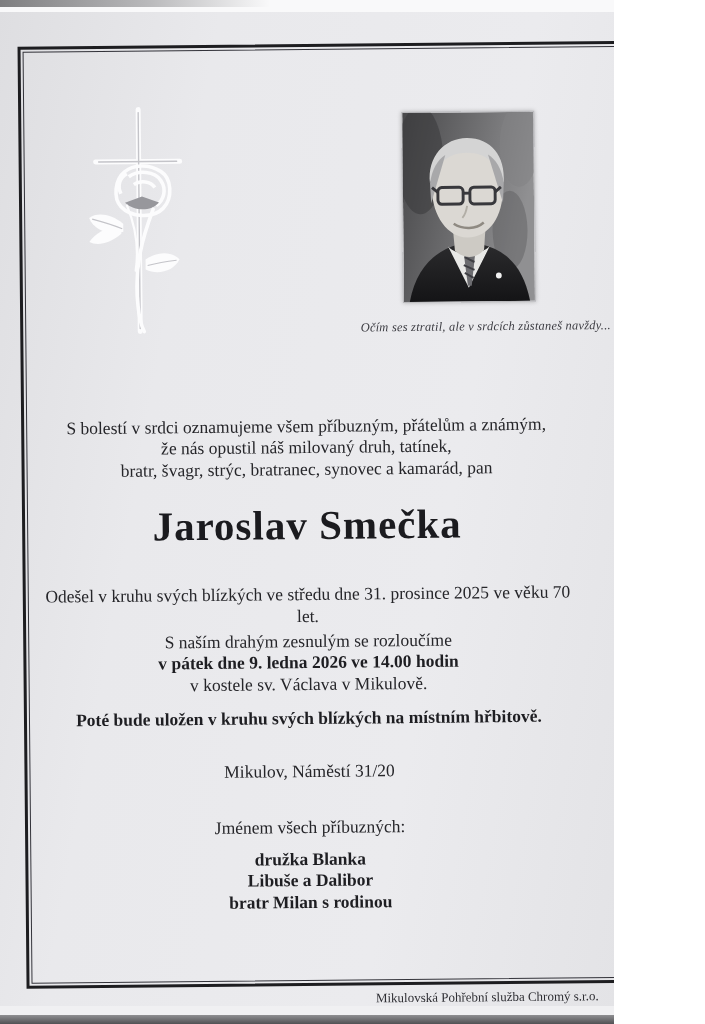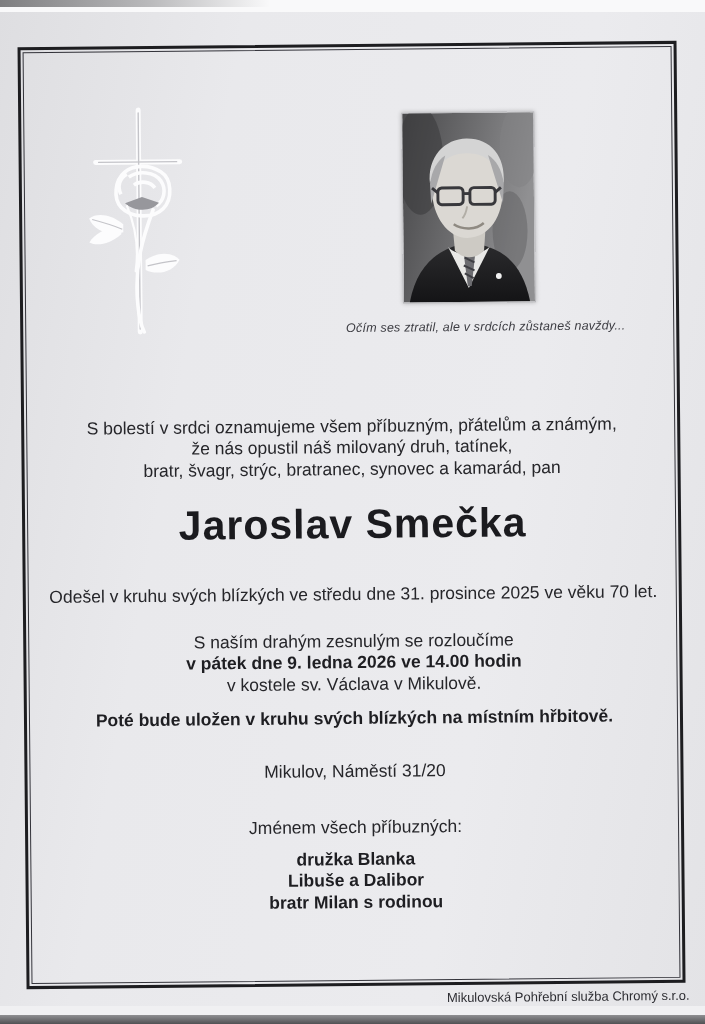--- a/index.html
+++ b/index.html
@@ -1,17 +1,17 @@
 <!DOCTYPE html>
 <html><head>
 <meta charset="utf-8">
 <style>
   html,body{margin:0;padding:0;background:#fff;}
-  .stage{position:relative;width:705px;height:1024px;overflow:hidden;background:#f6f6f7;
-         font-family:Liberation Sans, sans-serif;color:#26262a;}
+  .stage{position:relative;width:614px;height:1024px;overflow:hidden;background:#f6f6f7;
+         font-family:Liberation Serif, serif;color:#26262a;}
   .paper{position:absolute;inset:0;
          background:linear-gradient(100deg,#dedee1 0%,#e9e9ec 28%,#ebebee 68%,#e3e3e6 100%);}
   
   .scan-top{position:absolute;top:0;left:0;right:0;height:12px;background:#f9f9fa;}
   .scan-top-smudge{position:absolute;top:0;left:0;width:270px;height:7px;
                    background:linear-gradient(90deg,#7e7e80,#b9b9bb 55%,rgba(185,185,187,0));}
   .scan-bottom-light{position:absolute;left:0;right:0;bottom:9px;height:9px;background:#f0f0f2;}
   .scan-bottom{position:absolute;left:0;right:0;bottom:0;height:9px;
                background:linear-gradient(#8f8f92,#515154);}
   

